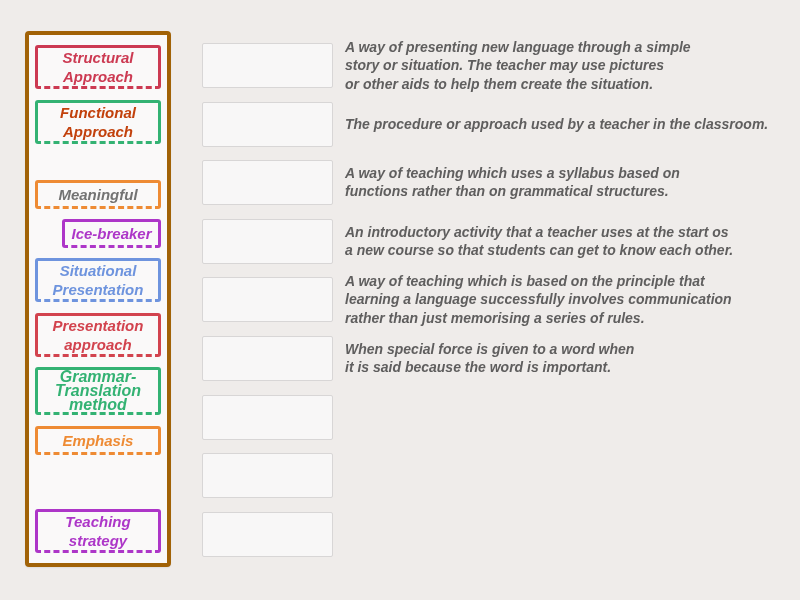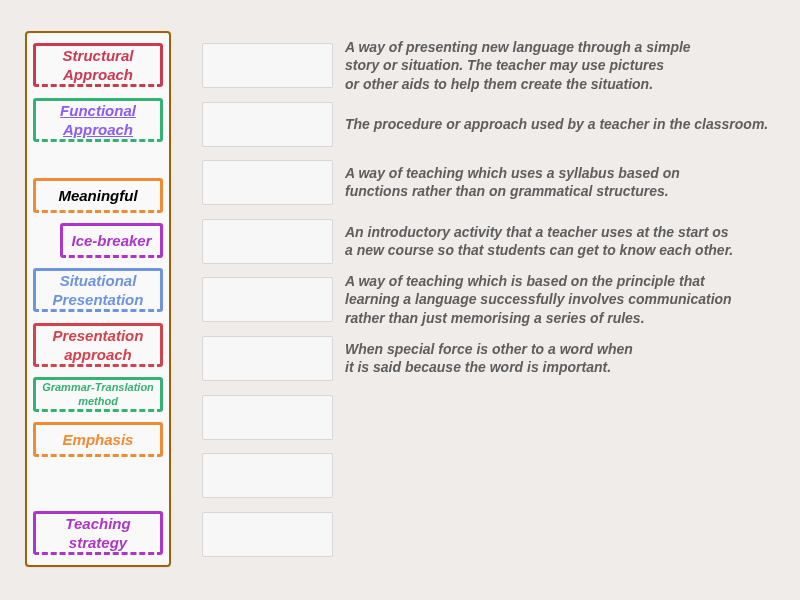--- a/index.html
+++ b/index.html
@@ -17,21 +17,21 @@
     height: 600px;
   }
   
   .terms-panel {
     position: absolute;
     left: 25px;
     top: 31px;
     width: 146px;
     height: 536px;
     background: #faf9f9;
-    border: 2px solid #a16207;
+    border: 4px solid #a16207;
     border-radius: 4px;
     box-shadow: 0 1px 2px rgba(0,0,0,0.06);
     box-sizing: border-box;
     padding: 10px 6px;
     display: flex;
     flex-direction: column;
   }
   .term-card {
     box-sizing: border-box;
     height: 48px;
@@ -46,21 +46,21 @@
     text-align: center;
     font-style: italic;
     font-weight: bold;
     font-size: 15px;
     line-height: 19px;
     white-space: pre-line;
     cursor: grab;
     background: #faf9f9;
   }
   .term-card:last-child { margin-bottom: 0; }
-  .term-card.small { font-size: 11px; line-height: 14px; }
+  .term-card.small { font-size: 16px; line-height: 14px; }
   
   .slots-col {
     position: absolute;
     left: 202px;
     top: 43px;
     width: 131px;
     display: flex;
     flex-direction: column;
   }
   .answer-slot {
@@ -94,23 +94,23 @@
   }
 </style>
 </head>
 <body>
 
 <div class="stage">
 
   <div class="terms-panel">
     <div class="term-card" style="border-color: rgb(204, 58, 82); color: rgb(204, 58, 82);">Structural
 Approach</div>
-    <div class="term-card" style="border-color: rgb(51, 178, 115); color: #8b5cf6; text-decoration: underline;">Functional
+    <div class="term-card" style="border-color: rgb(51, 178, 115); color: #c2410c;">Functional
 Approach</div>
-    <div class="term-card" style="border-color: rgb(238, 139, 52); color: #000000; margin-top: 26px;">Meaningful</div>
+    <div class="term-card" style="border-color: rgb(238, 139, 52); color: #737373; margin-top: 26px;">Meaningful</div>
     <div class="term-card" style="border-color: rgb(173, 54, 200); color: rgb(173, 54, 200); margin-left: 27px;">Ice-breaker</div>
     <div class="term-card" style="border-color: rgb(110, 148, 222); color: rgb(110, 148, 222);">Situational
 Presentation</div>
     <div class="term-card" style="border-color: rgb(210, 67, 78); color: rgb(210, 67, 78);">Presentation
 approach</div>
     <div class="term-card small" style="border-color: rgb(51, 178, 115); color: rgb(51, 178, 115);">Grammar-Translation
 method</div>
     <div class="term-card" style="border-color: rgb(238, 139, 52); color: rgb(238, 139, 52);">Emphasis</div>
     <div class="term-card" style="border-color: rgb(173, 54, 200); color: rgb(173, 54, 200); margin-top: 44px;">Teaching
 strategy</div>
@@ -133,17 +133,17 @@
 story or situation. The teacher may use pictures
 or other aids to help them create the situation.</div>
     <div class="definition">The procedure or approach used by a teacher in the classroom.</div>
     <div class="definition">A way of teaching which uses a syllabus based on
 functions rather than on grammatical structures.</div>
     <div class="definition">An introductory activity that a teacher uses at the start os
 a new course so that students can get to know each other.</div>
     <div class="definition">A way of teaching which is based on the principle that
 learning a language successfully involves communication
 rather than just memorising a series of rules.</div>
-    <div class="definition">When special force is other to a word when
+    <div class="definition">When special force is given to a word when
 it is said because the word is important.</div>
   </div>
 
 </div>
 
 </body></html>

